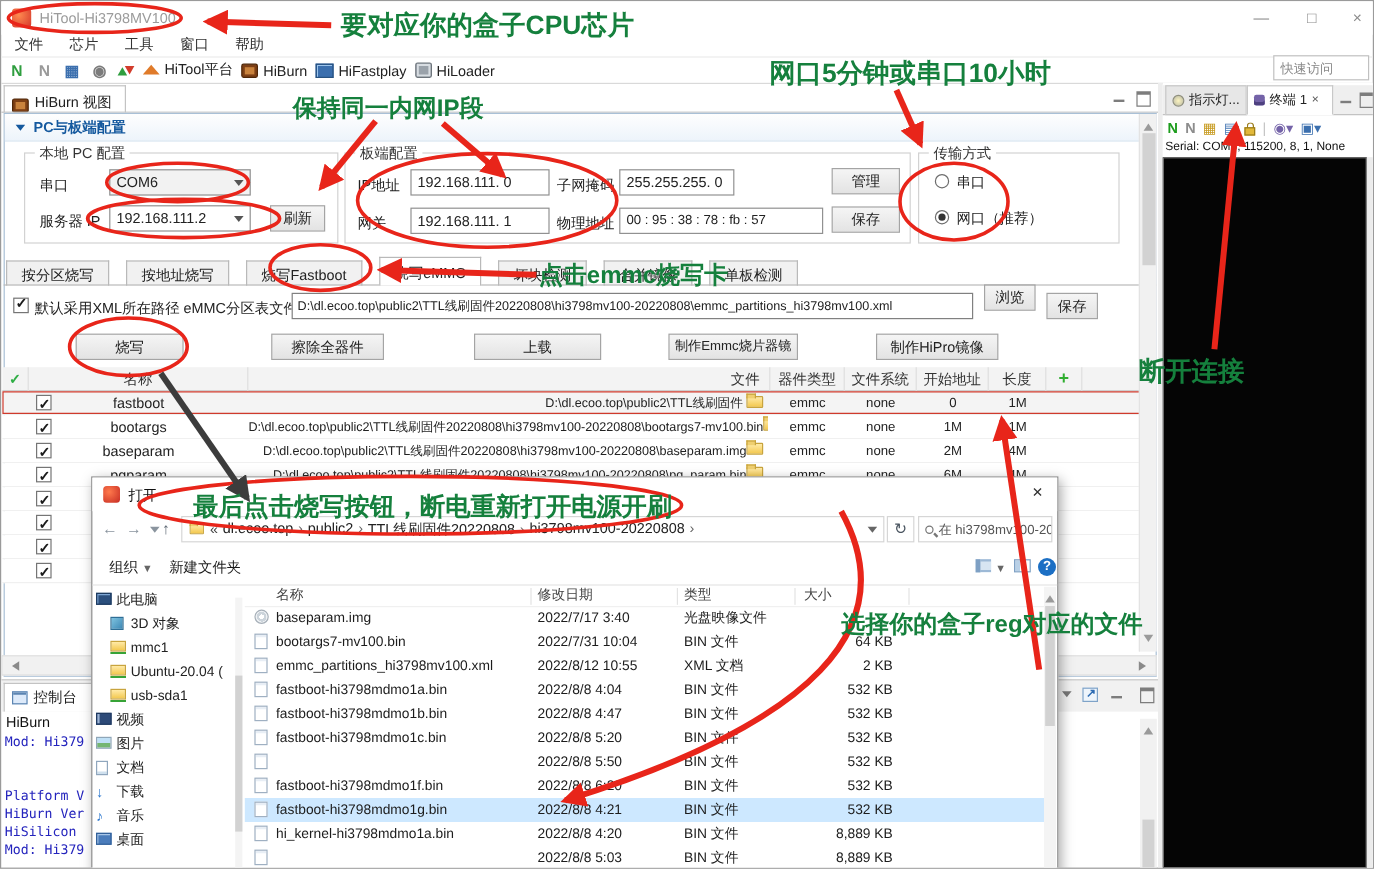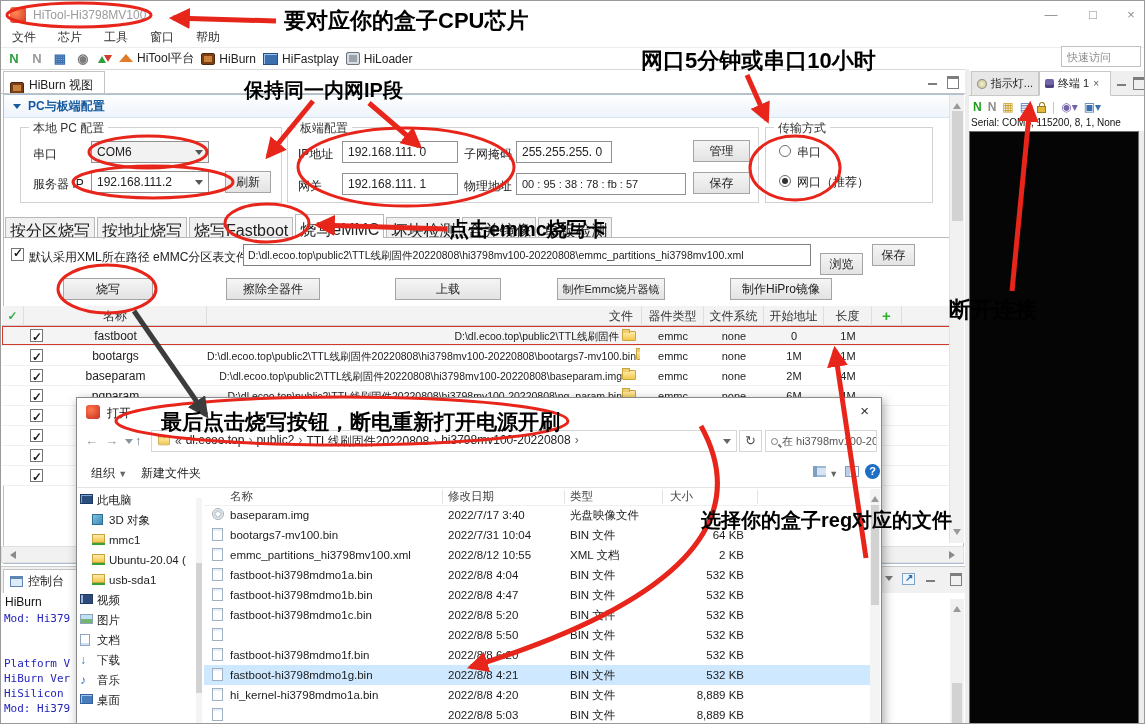--- a/index.html
+++ b/index.html
@@ -42,21 +42,21 @@
 .combo,.field{position:absolute;background:#fff;border:1px solid #919191;font-size:12px;line-height:16px;padding:2px 16px 2px 5px;white-space:nowrap;overflow:hidden}
 .field{padding-right:5px}
 .combo::after{content:"";position:absolute;right:5px;top:8px;border:4px solid transparent;border-top:5px solid #555}
 .combo.gray{background:#f2f2f2}
 .btn{position:absolute;background:linear-gradient(#f5f5f5,#e3e3e3);border:1px solid #a4a4a4;font-size:12px;text-align:center;color:#222;overflow:hidden}
 .radio{position:absolute;width:12px;height:12px;border:1px solid #6d6d6d;border-radius:50%;background:#fff}
 .radio.sel::after{content:"";position:absolute;left:2px;top:2px;width:6px;height:6px;border-radius:50%;background:#333}
 
 
 #burn-tabs{position:absolute;left:4px;top:213px;height:24px;display:flex;align-items:flex-end}
-.btab{border:1px solid #b9b9b9;border-bottom:none;background:#f1f1f1;padding:3px 4px 3px;margin-right:2px;font-size:16px;height:21px;white-space:nowrap}
+.btab{border:1px solid #b9b9b9;border-bottom:none;background:#f1f1f1;padding:3px 12px 3px;margin-right:14px;font-size:12px;height:21px;white-space:nowrap}
 .btab.active{background:#fff;height:24px;padding-top:5px;position:relative;z-index:2}
 #tabs-underline{position:absolute;left:2px;top:236px;width:961px;height:1px;background:#b9b9b9}
 
 
 .checkbox{position:absolute;width:13px;height:13px;border:1px solid #757575;background:#fff}
 .checkbox.checked::after{content:"✓";position:absolute;left:1px;top:-3px;font-size:12px;font-weight:bold;color:#1a1a1a}
 #xml-path{position:absolute;left:242px;top:243px;width:568px;height:22px;border:1px solid #808080;background:#fff;font-size:10.5px;line-height:20px;padding:0 4px;white-space:nowrap;overflow:hidden}
 
 
 #ptable{position:absolute;left:1px;top:305px;width:959px}
@@ -156,21 +156,21 @@
 .ftype{position:absolute;left:366px;top:0;width:92px;line-height:20px;white-space:nowrap}
 .fsize{position:absolute;left:443px;top:0;width:97px;line-height:20px;text-align:right;white-space:nowrap}
 #side-scroll{position:absolute;left:119px;top:100px;width:6px;height:232px;background:#f4f4f4}
 #file-scroll{position:absolute;left:793px;top:91px;width:10px;height:249px;background:#f4f4f4}
 .helpq{display:inline-block;width:15px;height:15px;border-radius:50%;background:#1c6fc4;color:#fff;text-align:center;line-height:15px;font-size:11px;font-weight:bold}
 .listico{display:inline-block;width:13px;height:11px;border-left:4px solid #7ea0c4;box-shadow:inset 0 2px 0 #9db9d6,inset 0 -2px 0 #9db9d6;background:#d7e5f2}
 .paneico{display:inline-block;width:14px;height:11px;border:1px solid #7ea0c4;box-shadow:inset 4px 0 0 #b9d0e6}
 
 
 #anno-svg{position:absolute;left:0;top:0;width:1145px;height:724px;z-index:50;pointer-events:none}
-.rtext{position:absolute;color:#000000;font-weight:bold;z-index:51;pointer-events:none;white-space:nowrap;font-family:"Liberation Sans",sans-serif}
+.rtext{position:absolute;color:#15803d;font-weight:bold;z-index:51;pointer-events:none;white-space:nowrap;font-family:"Liberation Sans",sans-serif}
 </style>
 </head>
 <body>
 
 <div id="root">
 
   <div id="titlebar">
     <span class="app-ico"></span>
     <span id="win-title">HiTool-Hi3798MV100</span>
     <span class="winbtn" style="left:1036px">—</span>
@@ -262,21 +262,21 @@
       <div class="btab"><span>坏块检测</span></div>
       <div class="btab"><span>合并镜像</span></div>
       <div class="btab"><span>单板检测</span></div>
     </div>
   <div id="tabs-underline"></div>
 
   <span class="checkbox checked" style="left:10px;top:247px"></span>
   <span class="lbl" style="left:28px;top:248px">默认采用XML所在路径</span>
   <span class="lbl" style="left:152px;top:248px">eMMC分区表文件</span>
   <div id="xml-path">D:\dl.ecoo.top\public2\TTL线刷固件20220808\hi3798mv100-20220808\emmc_partitions_hi3798mv100.xml</div>
-  <div class="btn" style="left:819px;top:252px;width:43px;height:22px;line-height:20px">浏览</div>
+  <div class="btn" style="left:819px;top:236px;width:43px;height:22px;line-height:20px">浏览</div>
   <div class="btn" style="left:871px;top:243px;width:43px;height:22px;line-height:20px">保存</div>
 
   <div class="btn" style="left:62px;top:277px;width:90px;height:22px;line-height:20px">烧写</div>
   <div class="btn" style="left:225px;top:277px;width:94px;height:22px;line-height:20px">擦除全器件</div>
   <div class="btn" style="left:394px;top:277px;width:106px;height:22px;line-height:20px">上载</div>
   <div class="btn" style="left:556px;top:277px;width:108px;height:22px;line-height:20px;font-size:11px">制作Emmc烧片器镜像</div>
   <div class="btn" style="left:729px;top:277px;width:102px;height:22px;line-height:20px">制作HiPro镜像</div>
 
   <div id="ptable">
     <div id="phead">

